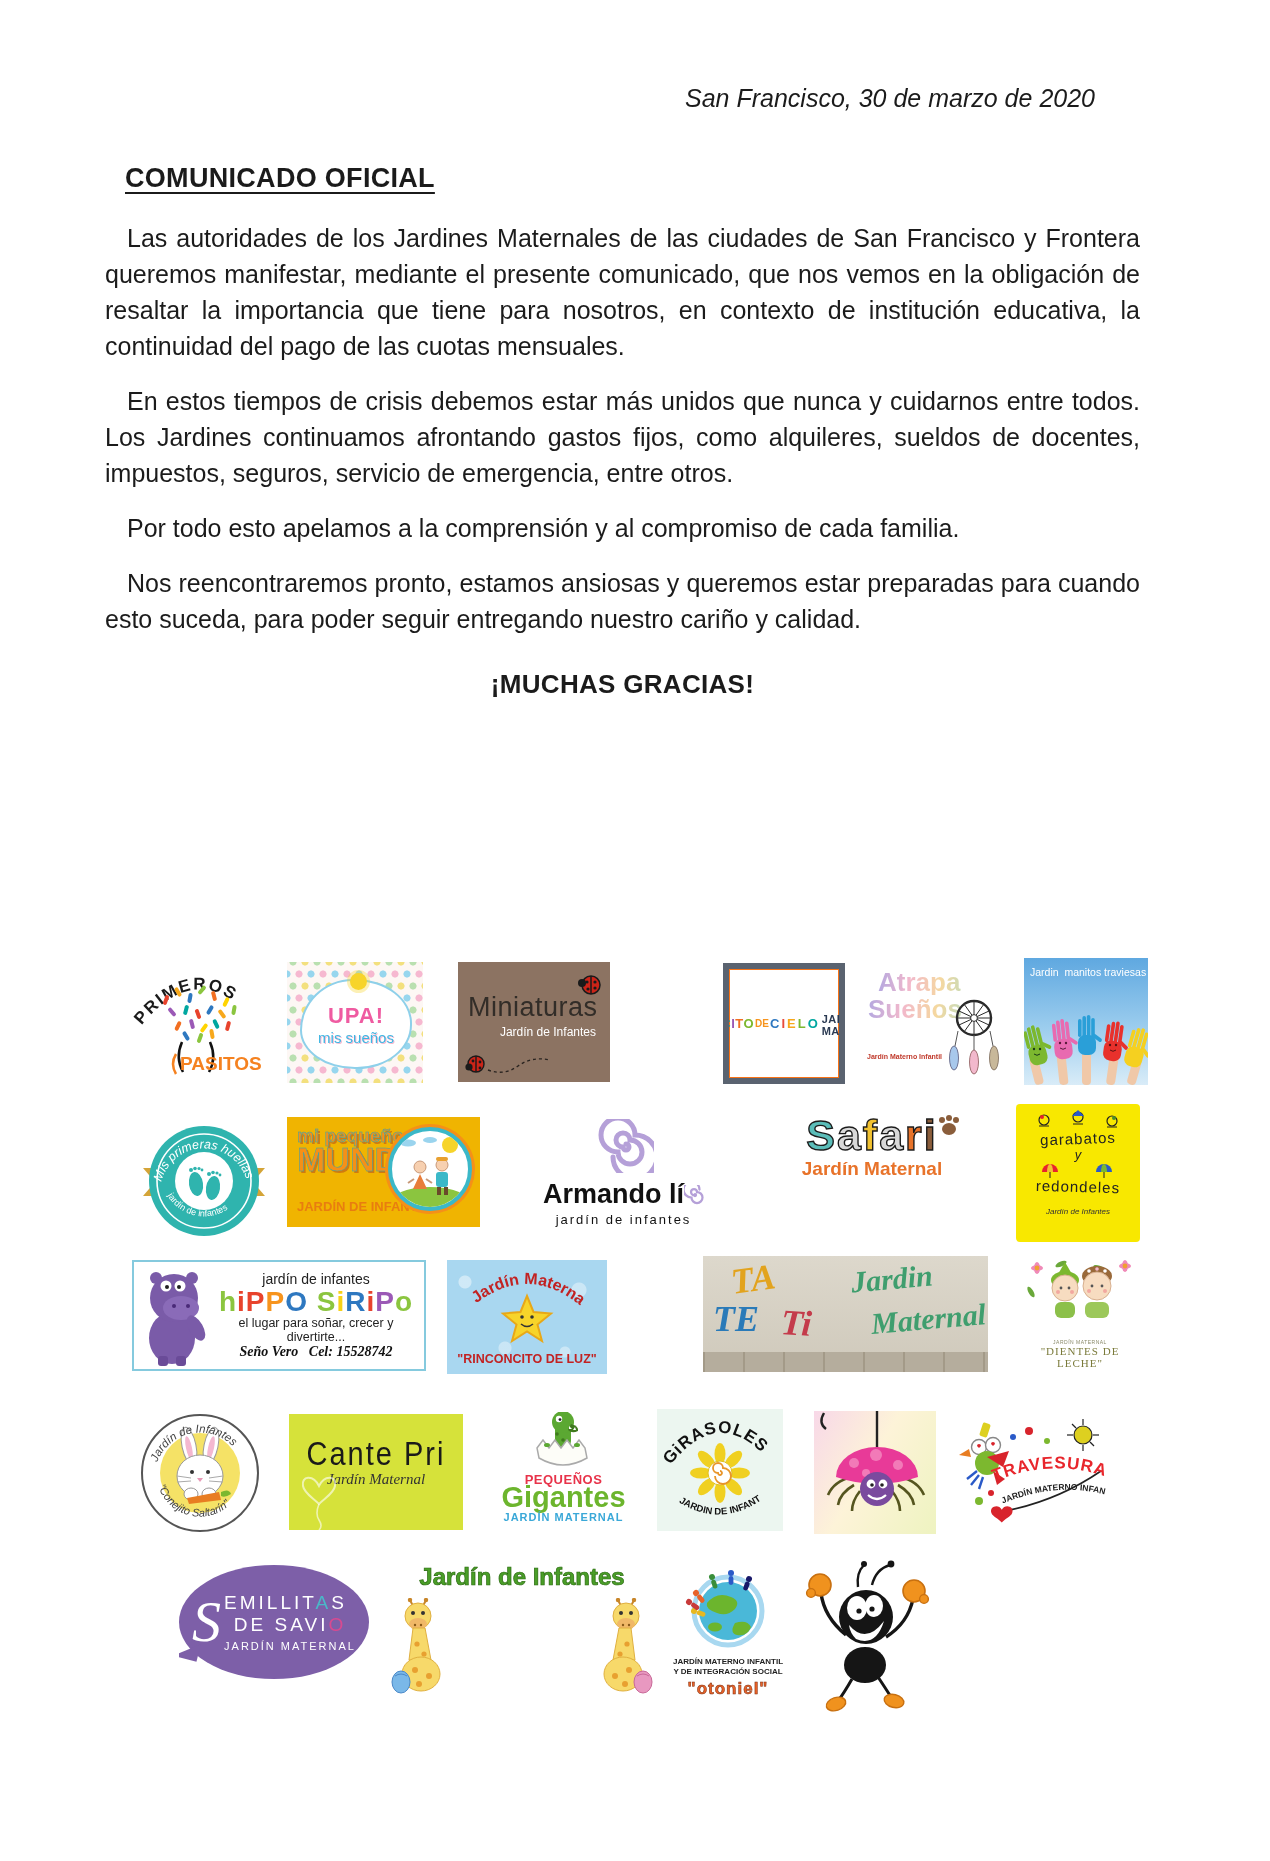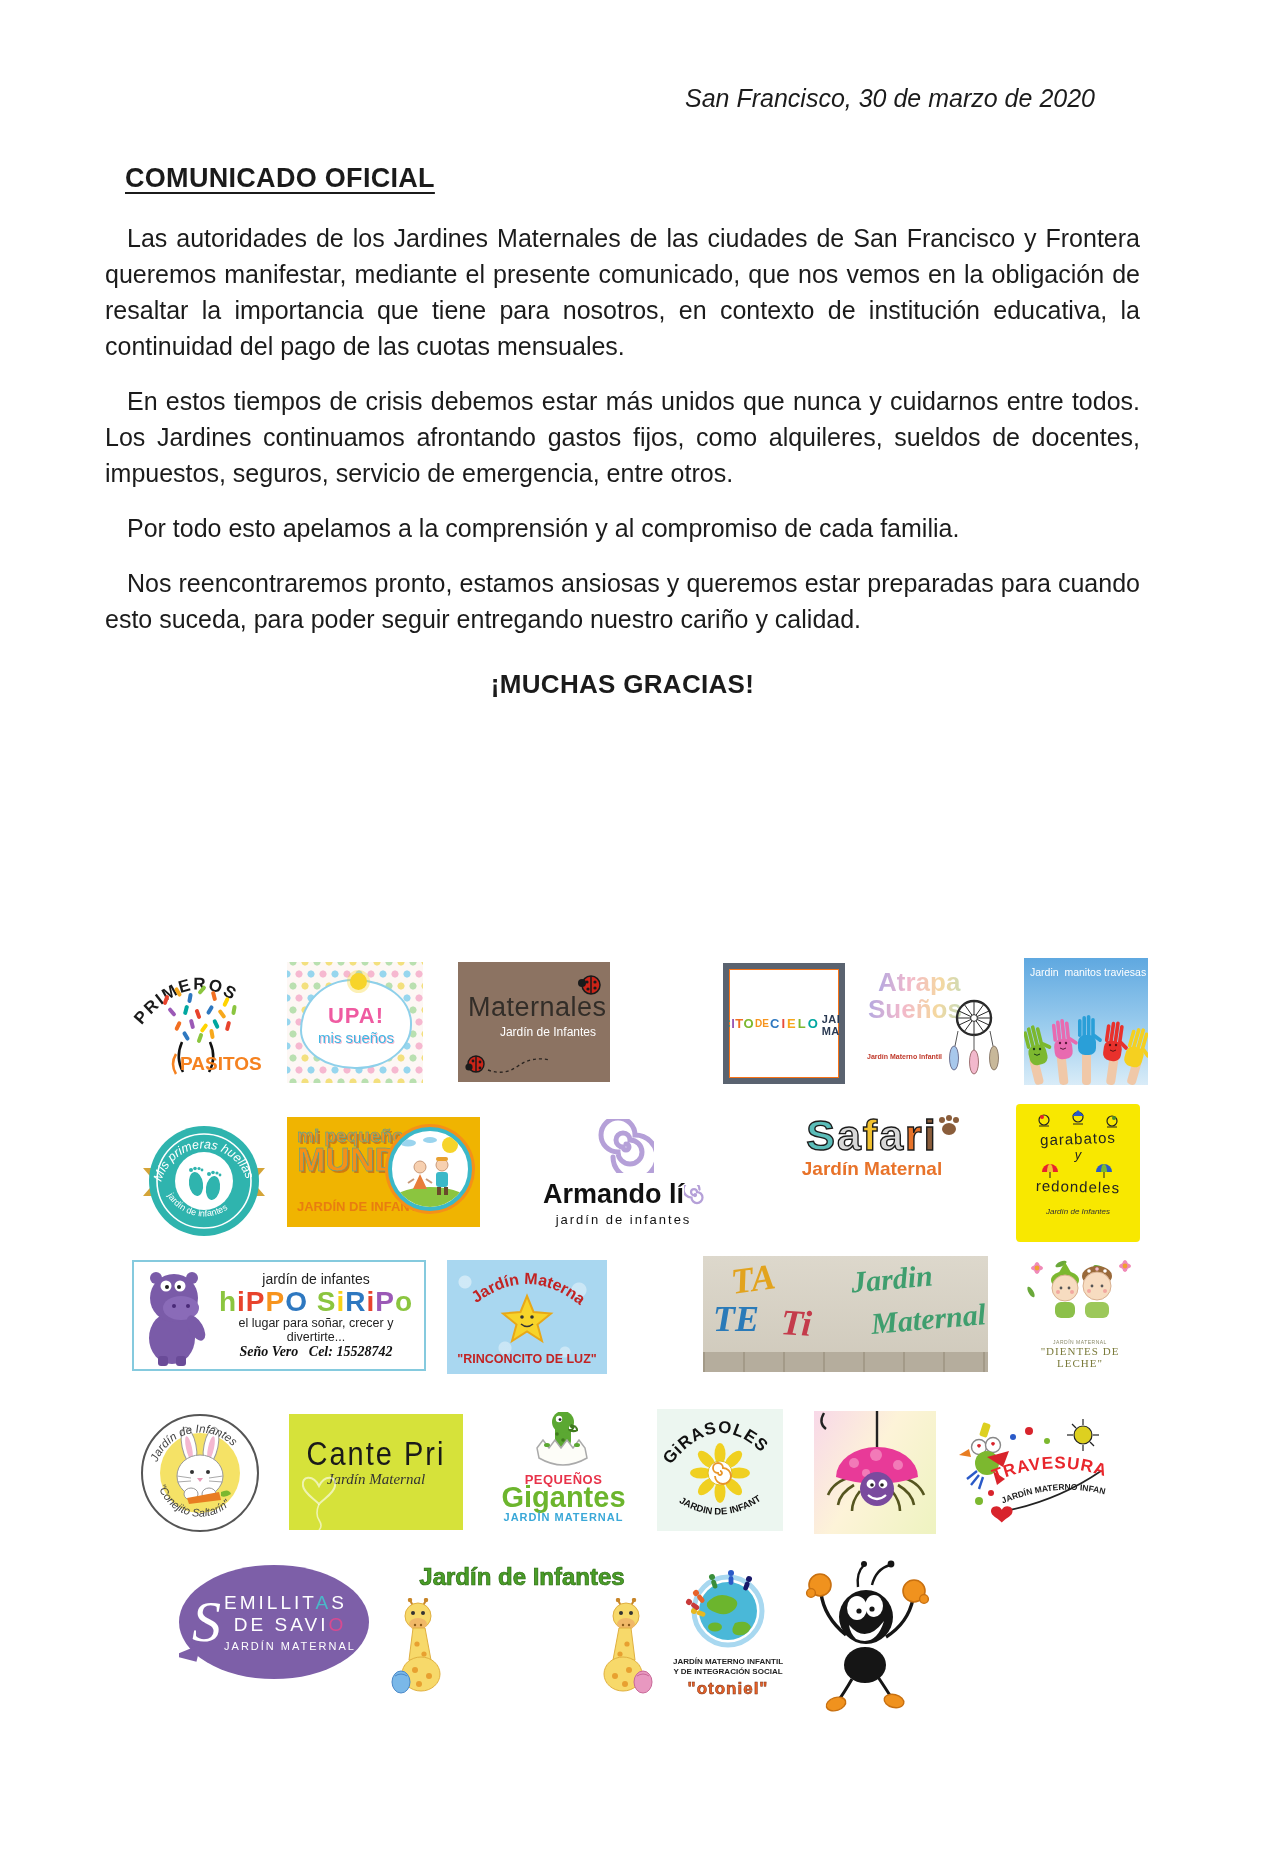--- a/index.html
+++ b/index.html
@@ -204,21 +204,21 @@
   <div class="logo lg-mini">
     <svg width="30" height="30" style="position:absolute;right:6px;top:8px" viewBox="0 0 30 30">
       <circle cx="17" cy="15" r="9" fill="#cc2418" stroke="#1a1a1a" stroke-width="1.5"></circle>
       <circle cx="8" cy="13" r="4" fill="#1a1a1a"></circle>
       <line x1="17" y1="6" x2="17" y2="24" stroke="#1a1a1a" stroke-width="1.5"></line>
       <circle cx="13" cy="12" r="1.6" fill="#1a1a1a"></circle>
         <circle cx="21" cy="12" r="1.6" fill="#1a1a1a"></circle>
       <circle cx="14" cy="19" r="1.6" fill="#1a1a1a"></circle>
         <circle cx="21" cy="18" r="1.6" fill="#1a1a1a"></circle>
     </svg>
-    <div class="mini-name">Maternales</div>
+    <div class="mini-name">Miniaturas</div>
     <div class="mini-sub">Jardín de Infantes</div>
     <svg width="90" height="28" style="position:absolute;left:6px;bottom:4px" viewBox="0 0 90 28">
       <g transform="translate(12,14)">
         <circle cx="0" cy="0" r="8" fill="#cc2418" stroke="#1a1a1a" stroke-width="1.4"></circle>
         <circle cx="-7" cy="3" r="3.6" fill="#1a1a1a"></circle>
         <line x1="0" y1="-8" x2="0" y2="8" stroke="#1a1a1a" stroke-width="1.4"></line>
         <circle cx="-3" cy="-3" r="1.4" fill="#1a1a1a"></circle>
           <circle cx="4" cy="-2" r="1.4" fill="#1a1a1a"></circle>
         <circle cx="4" cy="4" r="1.4" fill="#1a1a1a"></circle>
       </g>

